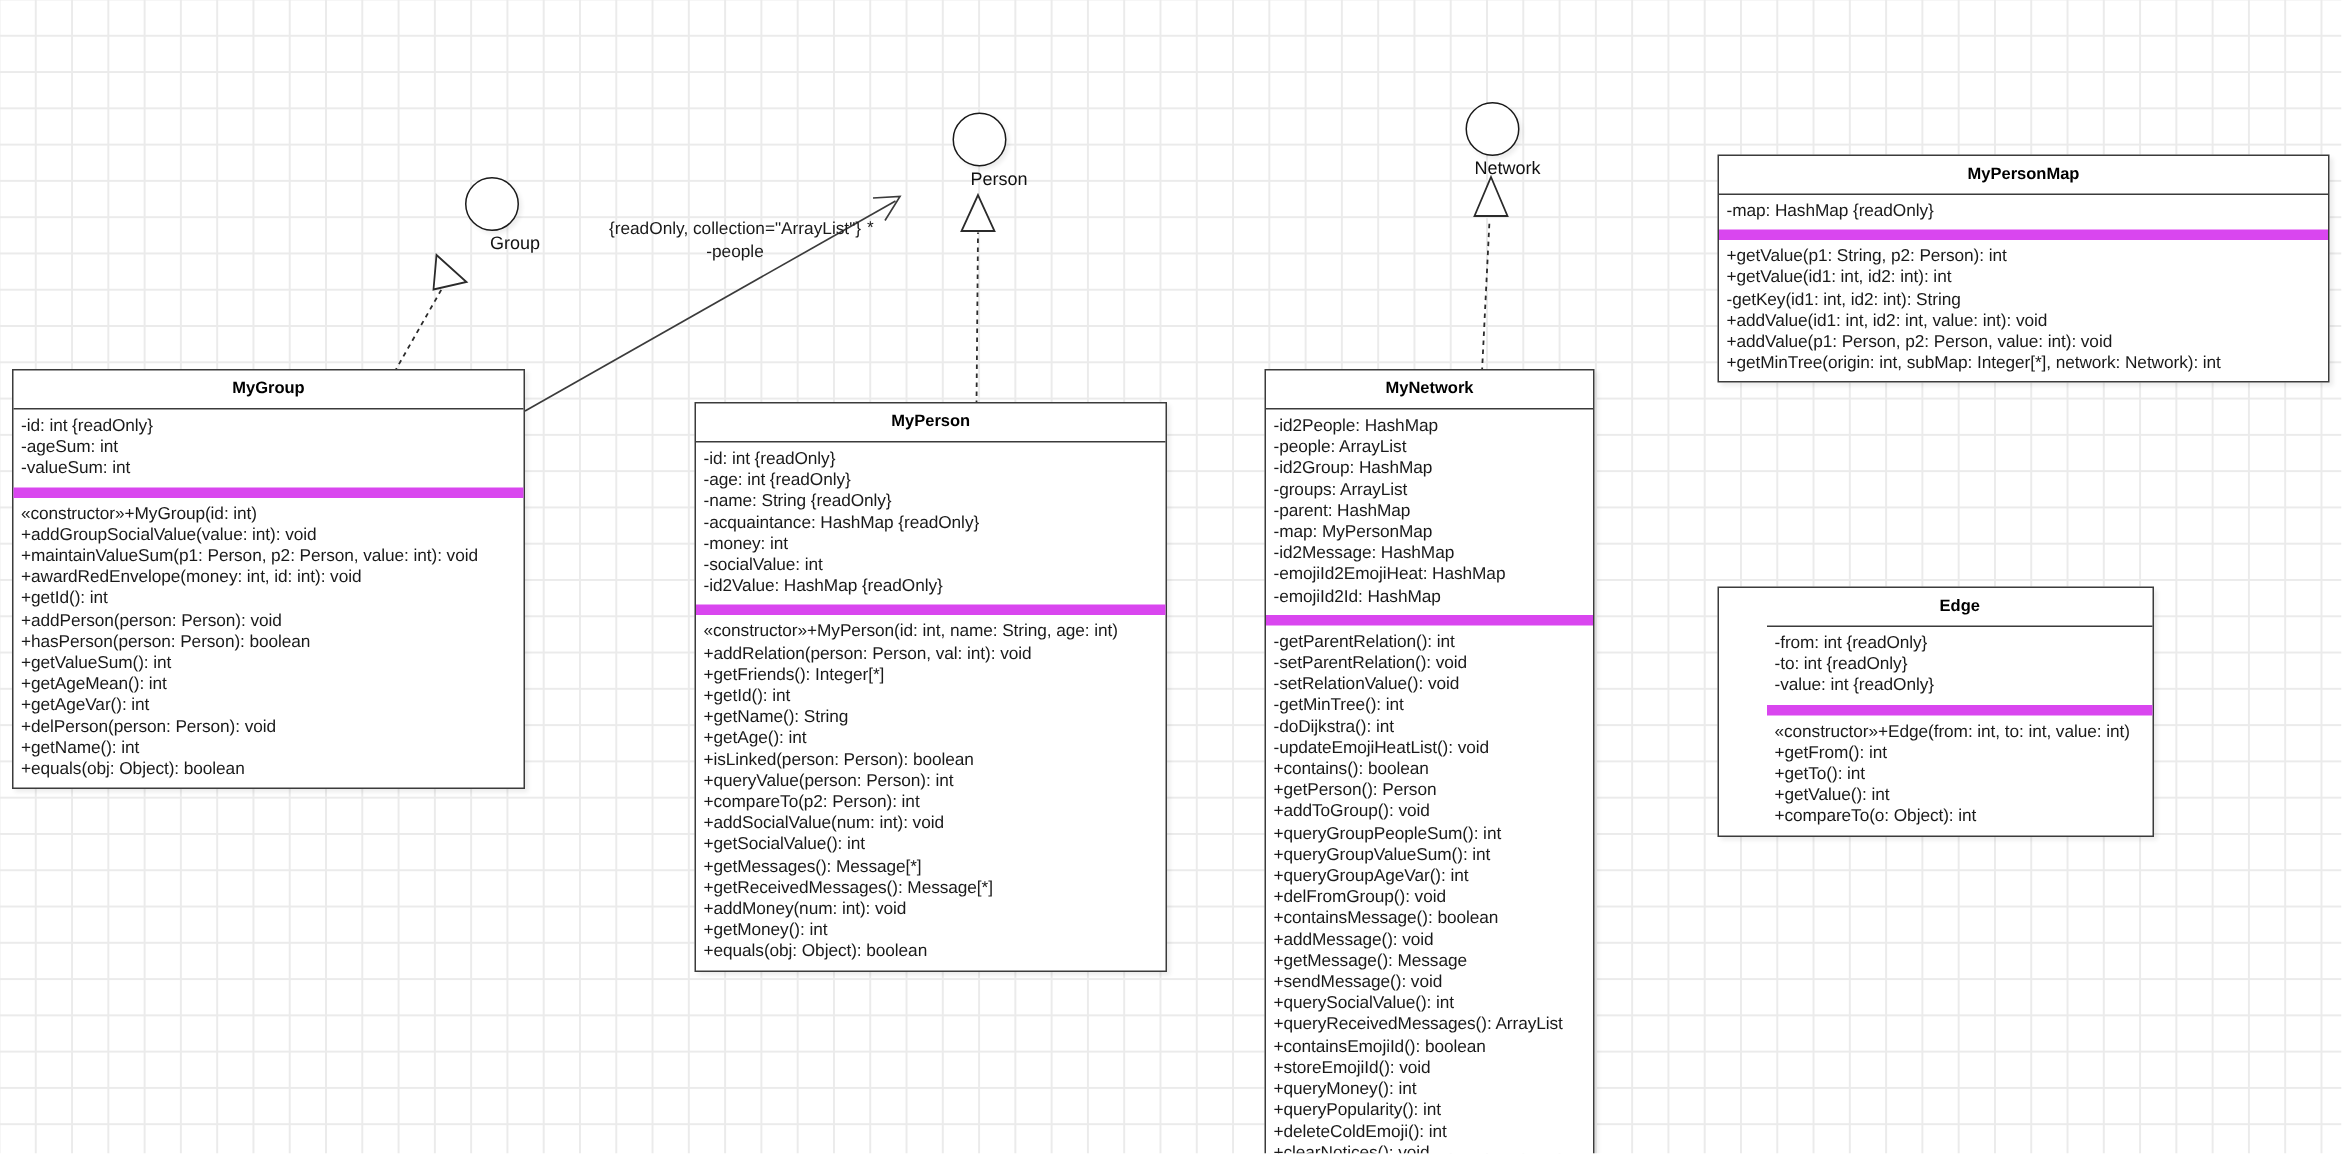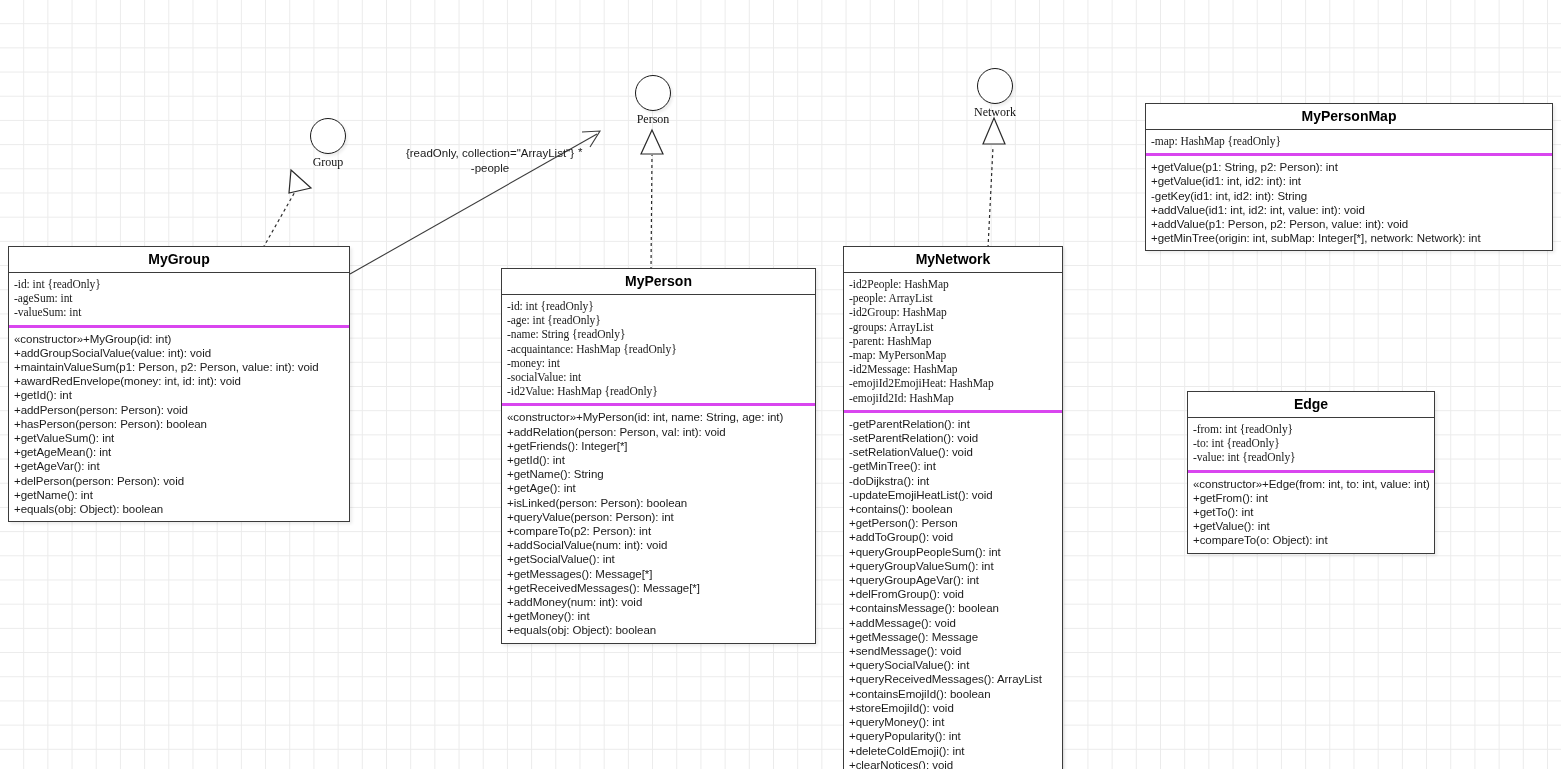--- a/index.html
+++ b/index.html
@@ -26,50 +26,48 @@
   .uml-class {
     position: absolute;
     background: #ffffff;
     border: 1px solid #3b3b3b;
     box-sizing: border-box;
     box-shadow: 2px 2px 3px rgba(0,0,0,0.08);
   }
   .uml-title {
     text-align: center;
     font-weight: bold;
-    font-size: 14px;
+    font-size: 11px;
     color: #000000;
     line-height: 15px;
     padding: 5px 4px 5px 4px;
     border-bottom: 1px solid #3b3b3b;
     box-sizing: border-box;
     white-space: nowrap;
   }
   .uml-section {
     padding: 4px 4px 5px 5px;
     box-sizing: border-box;
   }
   .uml-attrs {
-    border-bottom: 3px solid #d946ef;
-    font-family: Liberation Serif, serif;
+    border-bottom: 7px solid #d946ef;
   }
   .uml-line {
     font-size: 11.5px;
     line-height: 14.2px;
     color: #1a1a1a;
     white-space: nowrap;
     letter-spacing: -0.05px;
   }
 
   
   .iface {
     position: absolute;
     width: 64px;
-    text-align: center;
-    font-family: Liberation Serif, serif;
+    text-align: right;
   }
   .iface-circle {
     width: 36px;
     height: 36px;
     border: 1.3px solid #1a1a1a;
     border-radius: 50%;
     background: #ffffff;
     margin: 0 auto;
     box-sizing: border-box;
     box-shadow: 2px 2px 3px rgba(0,0,0,0.07);
@@ -166,21 +164,21 @@
         <div class="uml-line">+hasPerson(person: Person): boolean</div>
         <div class="uml-line">+getValueSum(): int</div>
         <div class="uml-line">+getAgeMean(): int</div>
         <div class="uml-line">+getAgeVar(): int</div>
         <div class="uml-line">+delPerson(person: Person): void</div>
         <div class="uml-line">+getName(): int</div>
         <div class="uml-line">+equals(obj: Object): boolean</div>
       </div>
   </div>
 
-  <div class="uml-class" style="left:501px; top:268px; width:315px;">
+  <div class="uml-class" style="left:463px; top:268px; width:315px;">
     <div class="uml-title">MyPerson</div>
     <div class="uml-section uml-attrs">
         <div class="uml-line">-id: int {readOnly}</div>
         <div class="uml-line">-age: int {readOnly}</div>
         <div class="uml-line">-name: String {readOnly}</div>
         <div class="uml-line">-acquaintance: HashMap {readOnly}</div>
         <div class="uml-line">-money: int</div>
         <div class="uml-line">-socialValue: int</div>
         <div class="uml-line">-id2Value: HashMap {readOnly}</div>
       </div>
@@ -254,21 +252,21 @@
     <div class="uml-section uml-methods">
         <div class="uml-line">+getValue(p1: String, p2: Person): int</div>
         <div class="uml-line">+getValue(id1: int, id2: int): int</div>
         <div class="uml-line">-getKey(id1: int, id2: int): String</div>
         <div class="uml-line">+addValue(id1: int, id2: int, value: int): void</div>
         <div class="uml-line">+addValue(p1: Person, p2: Person, value: int): void</div>
         <div class="uml-line">+getMinTree(origin: int, subMap: Integer[*], network: Network): int</div>
       </div>
   </div>
 
-  <div class="uml-class" style="left:1187px; top:391px; width:248px;">
+  <div class="uml-class" style="left:1145px; top:391px; width:291px;padding-left:32px;">
     <div class="uml-title">Edge</div>
     <div class="uml-section uml-attrs">
         <div class="uml-line">-from: int {readOnly}</div>
         <div class="uml-line">-to: int {readOnly}</div>
         <div class="uml-line">-value: int {readOnly}</div>
       </div>
     <div class="uml-section uml-methods">
         <div class="uml-line">«constructor»+Edge(from: int, to: int, value: int)</div>
         <div class="uml-line">+getFrom(): int</div>
         <div class="uml-line">+getTo(): int</div>

